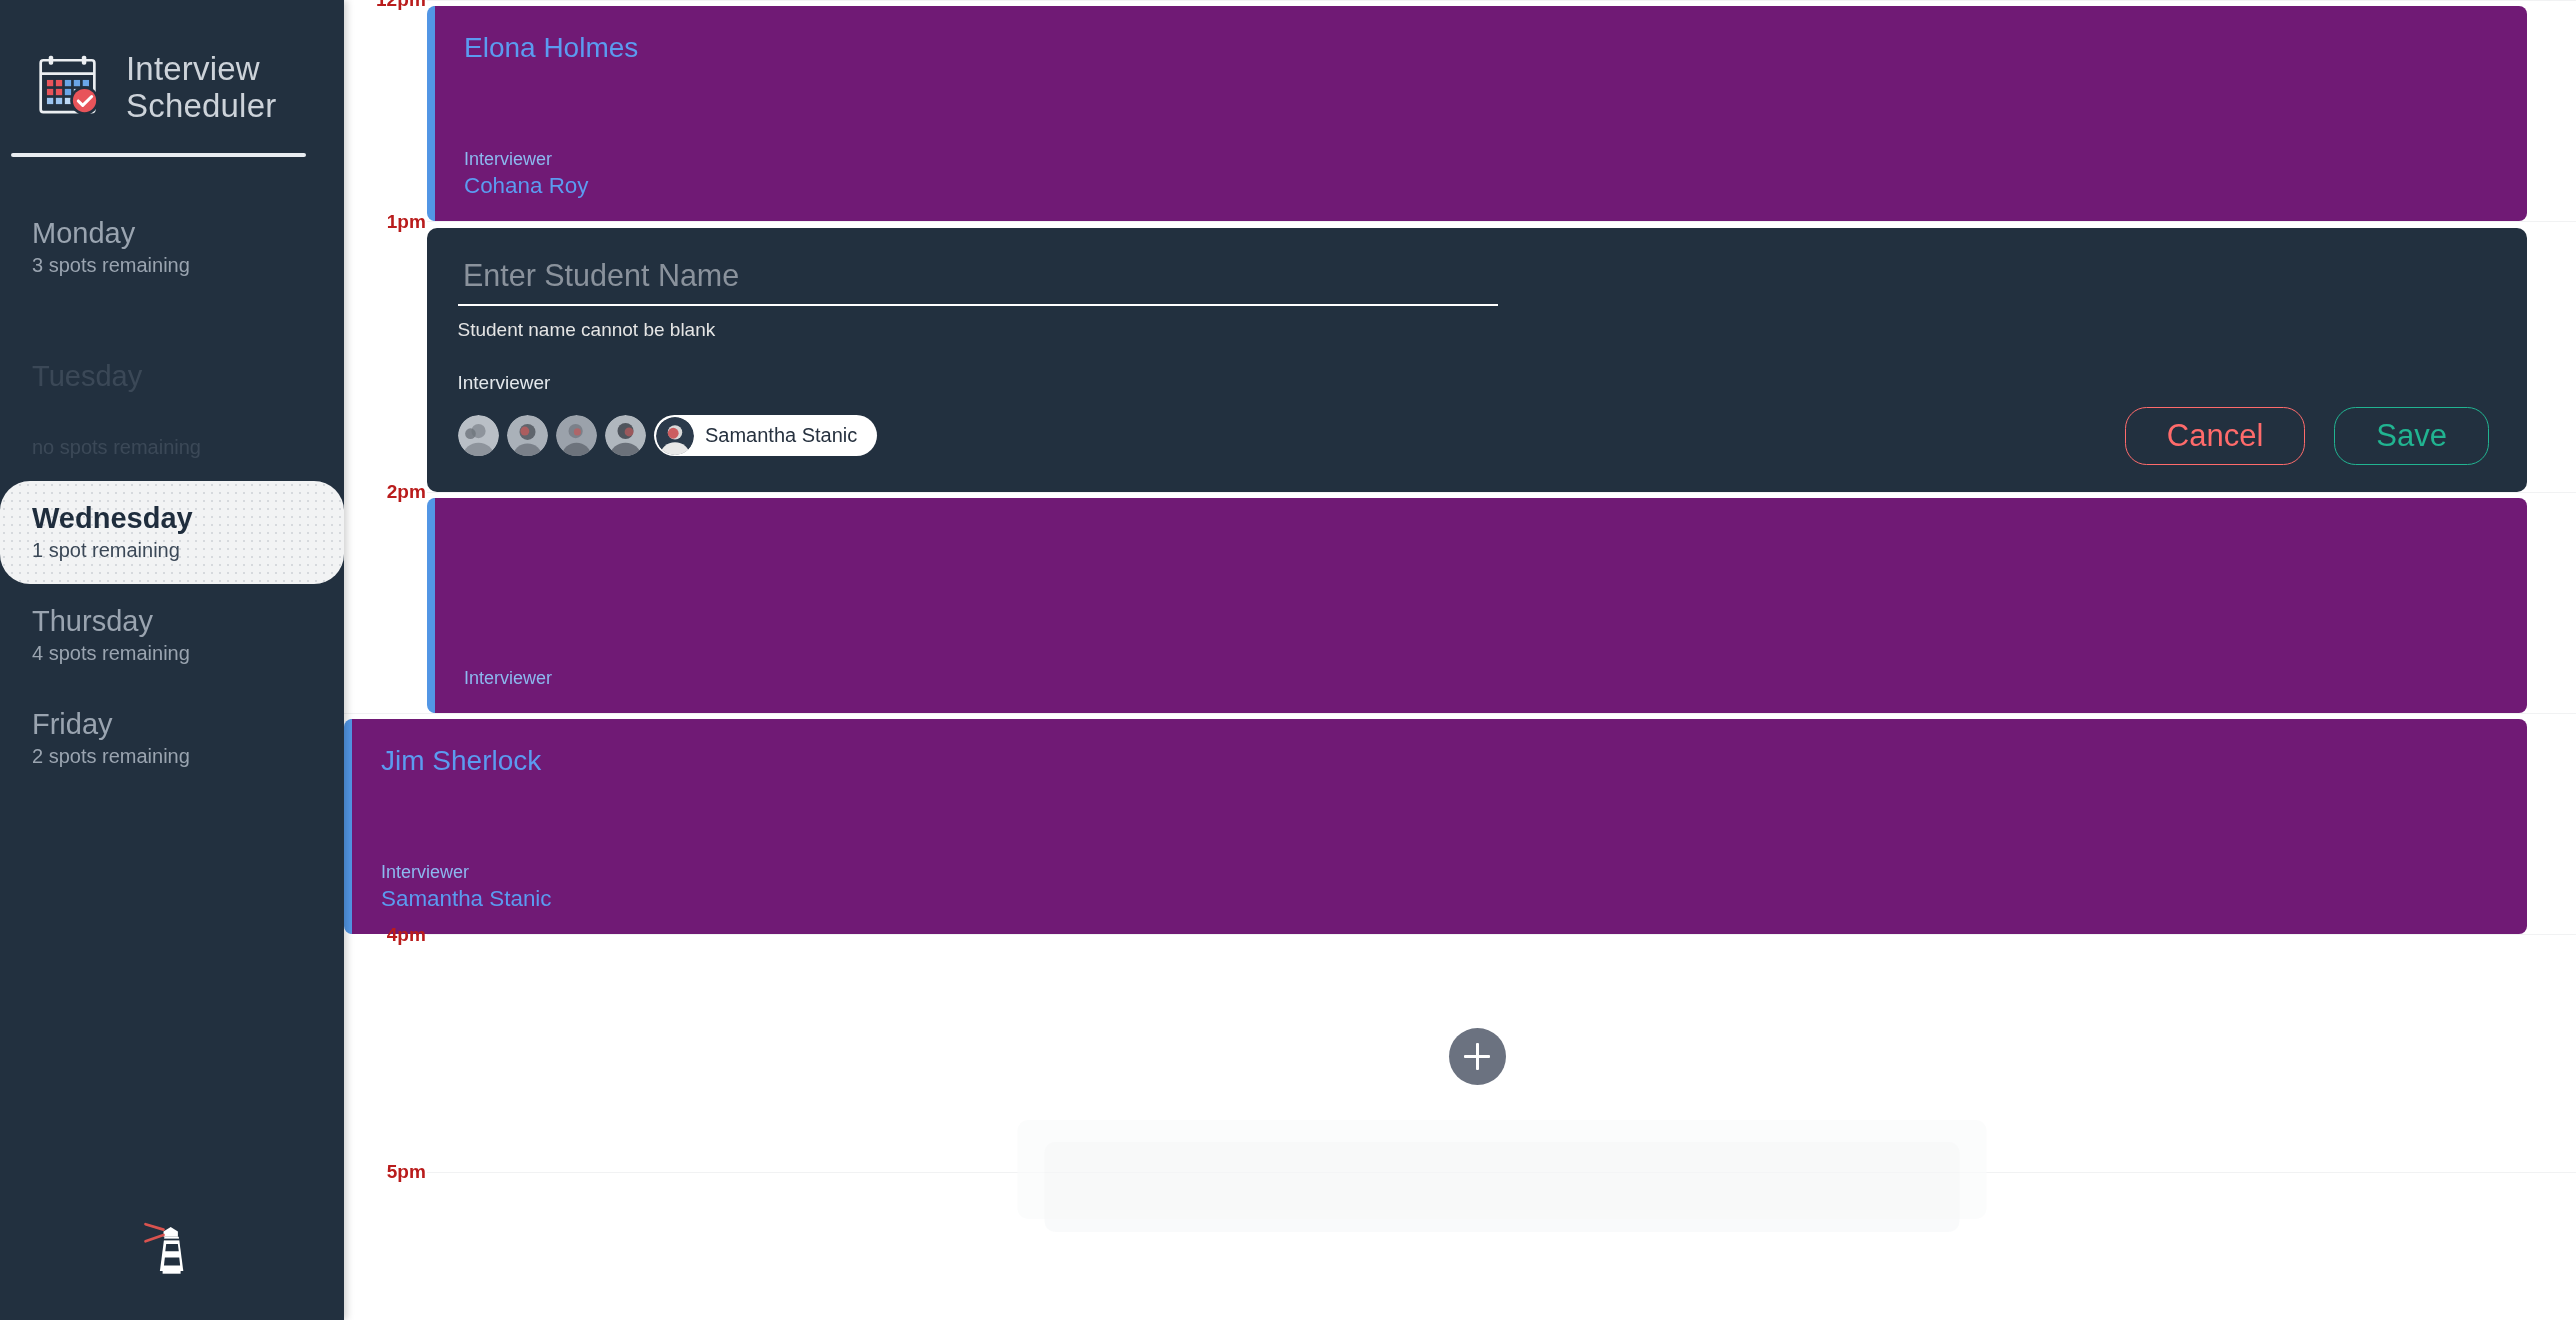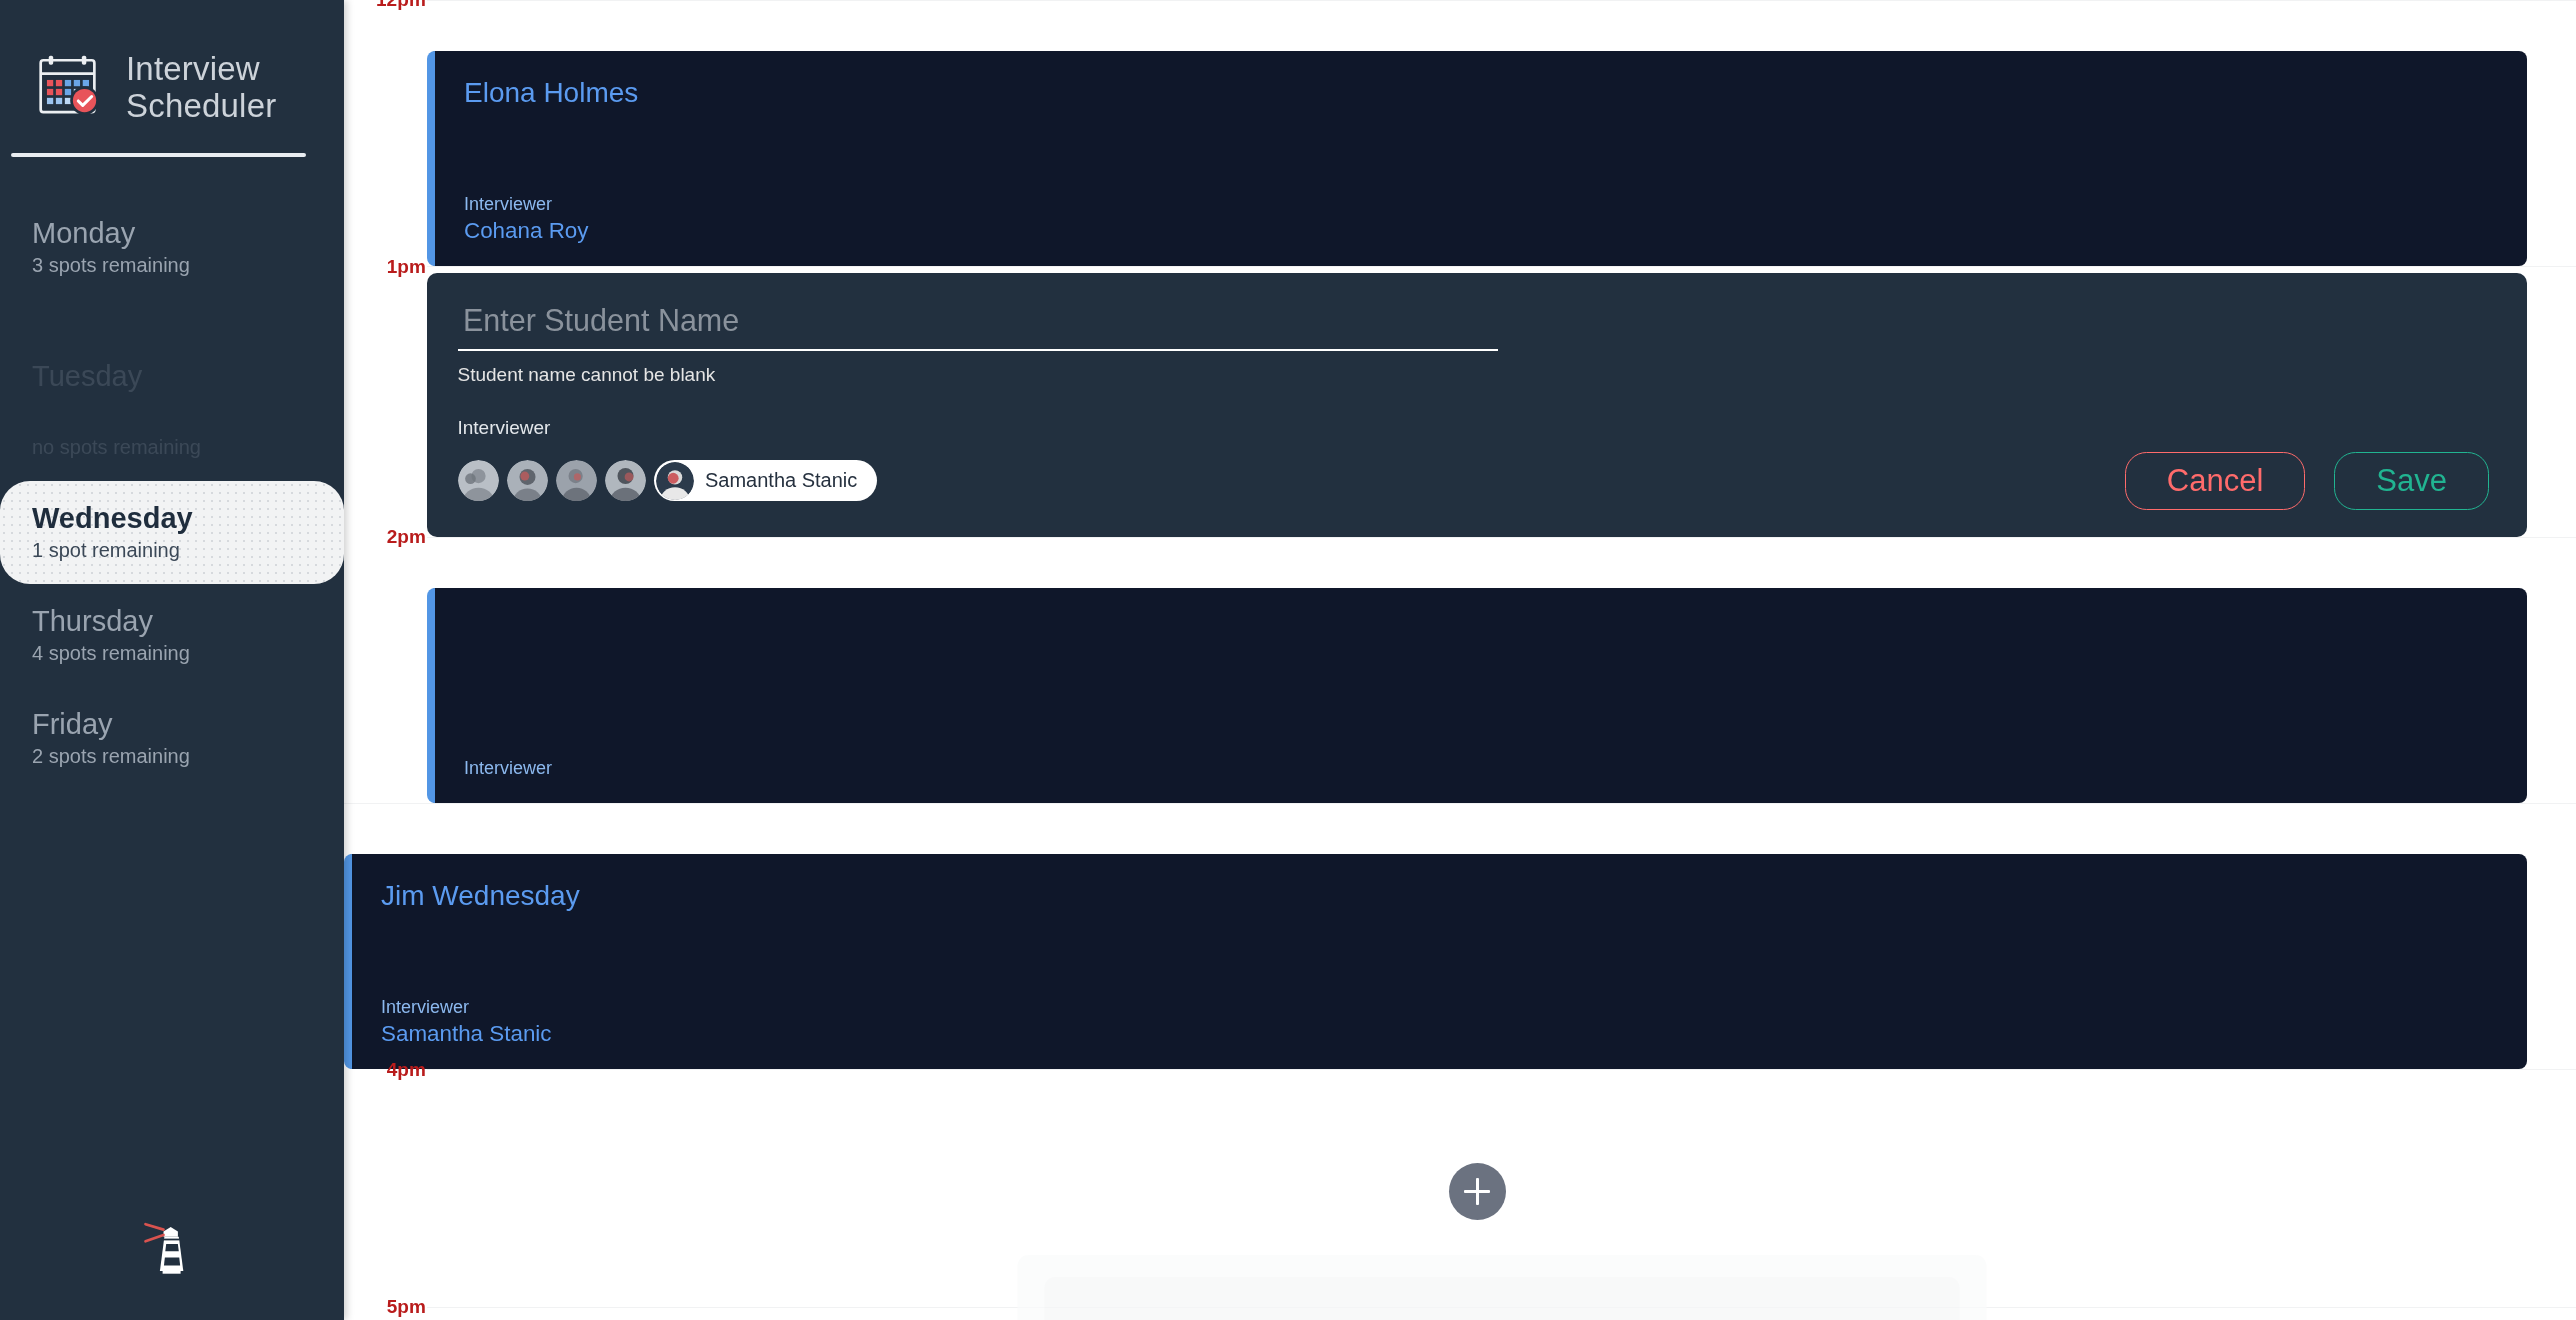--- a/index.html
+++ b/index.html
@@ -144,28 +144,27 @@
   .slot-body {
     flex: 1 1 auto;
     position: relative;
     border-top: 1.8px solid #f1f2f3;
     padding: 5.4px 49px 0 0;
   }
 
   
   .appt {
     position: relative;
-    background: #0f172a;
+    background: #701a75;
     border-left: 8px solid #5296e5;
     border-radius: 8px;
     min-height: 215px;
     padding: 25px 0 21.5px 29px;
     display: flex;
     flex-direction: column;
-    margin-top: 45px;
   }
   .appt-student {
     font-size: 28px;
     color: #5b9bf0;
     font-weight: 400;
     line-height: 1.2;
   }
   .appt-footer { margin-top: auto; }
   .appt-interviewer-label {
     font-size: 18px;
@@ -500,21 +499,21 @@
             <div class="appt-interviewer-label">Interviewer</div>
             <div class="appt-interviewer-name"></div>
           </div>
         </article>
       </div>
     </section>
 
     <section class="slot-row">
       <div class="slot-body">
         <article class="appt">
-          <div class="appt-student">Jim Wednesday</div>
+          <div class="appt-student">Jim Sherlock</div>
           <div class="appt-footer">
             <div class="appt-interviewer-label">Interviewer</div>
             <div class="appt-interviewer-name">Samantha Stanic</div>
           </div>
         </article>
       </div>
     </section>
 
     <section class="slot-row">
       <div class="time-col">

